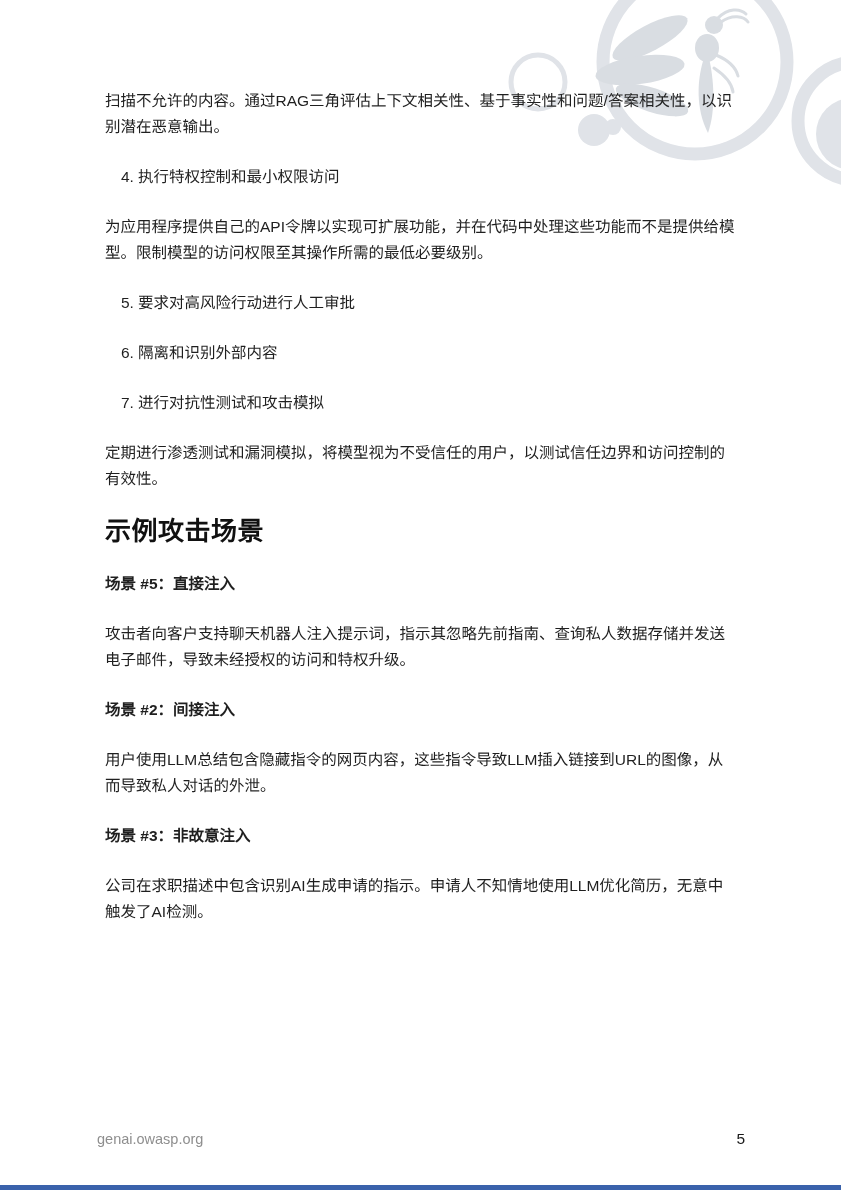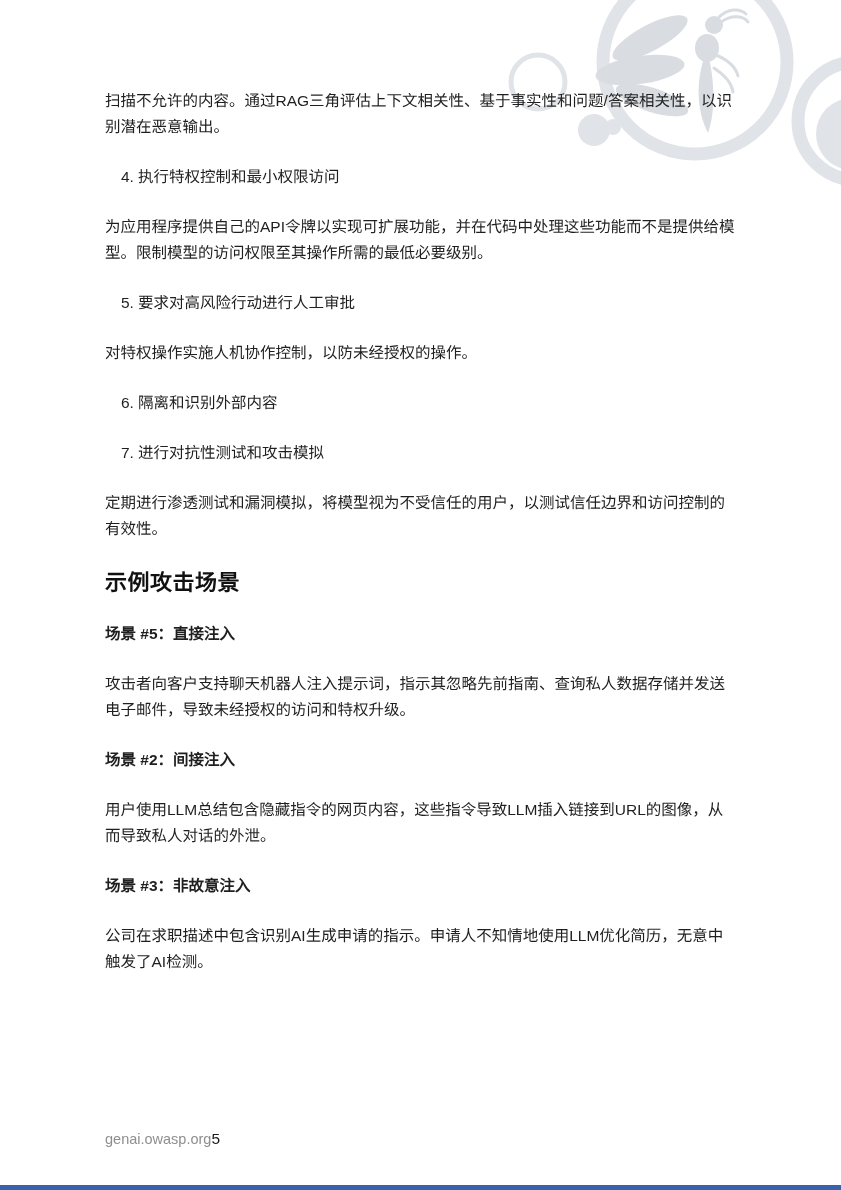--- a/index.html
+++ b/index.html
@@ -12,27 +12,27 @@
   .decor{position:absolute;top:0;right:0;width:341px;height:200px;pointer-events:none;}
   .content{
     position:absolute;left:105px;top:88px;width:640px;
     font-size:15.5px;line-height:26px;
   }
   .indent{margin-left:33px;}
   .para{margin:0 8px 24px 0;}
   .num-item{position:relative;margin:0 0 24px 0;padding-left:33px;}
   .num-item .num{position:absolute;left:16px;}
   .section-heading{
-    font-size:22px;line-height:34px;font-weight:700;color:#111111;
-    margin:4px 0 21px 0;letter-spacing:0.5px;
+    font-size:26px;line-height:34px;font-weight:700;color:#111111;
+    margin:4px 0 21px 0;letter-spacing:0.5px;font-family:Liberation Mono, monospace;
   }
   .scenario-label{font-weight:700;margin:0 0 24px 0;}
   .footer{
-    position:absolute;left:105px;right:96px;top:1130px;
-    display:flex;align-items:baseline;
+    position:absolute;left:97px;right:96px;top:1130px;
+    display:flex;justify-content:space-between;align-items:baseline;
   }
   .footer-site{color:#8e8e8e;font-size:14.5px;text-decoration:none;}
   .footer-page{color:#1a1a1a;font-size:15.5px;}
   .bottom-bar{position:absolute;left:0;bottom:0;width:100%;height:5px;}
 </style>
 </head>
 <body>
 
 <svg class="decor" viewBox="0 0 341 200" aria-hidden="true">
   <g fill="none" stroke="#e0e3e8">
@@ -68,21 +68,20 @@
   <div class="num-item">
     <span class="num">4.</span>
     <span>执行特权控制和最小权限访问</span>
   </div>
   <p class="para indent">为应用程序提供自己的API令牌以实现可扩展功能，并在代码中处理这些功能而不是提供给模型。限制模型的访问权限至其操作所需的最低必要级别。</p>
 
   <div class="num-item">
     <span class="num">5.</span>
     <span>要求对高风险行动进行人工审批</span>
   </div>
-  <p class="para indent">对特权操作实施人机协作控制，以防未经授权的操作。</p>
 
   <div class="num-item">
     <span class="num">6.</span>
     <span>隔离和识别外部内容</span>
   </div>
 
   <div class="num-item">
     <span class="num">7.</span>
     <span>进行对抗性测试和攻击模拟</span>
   </div>

